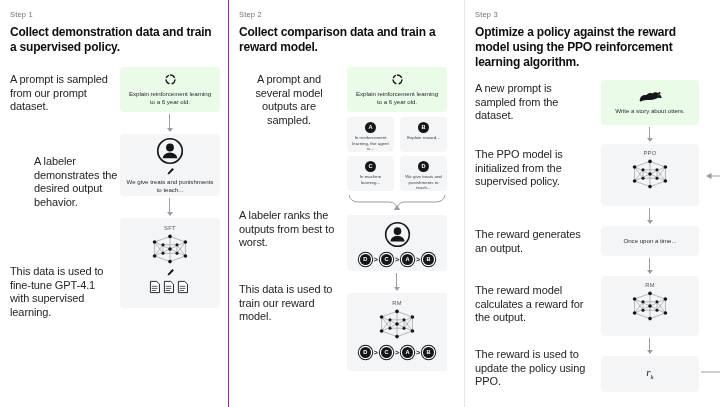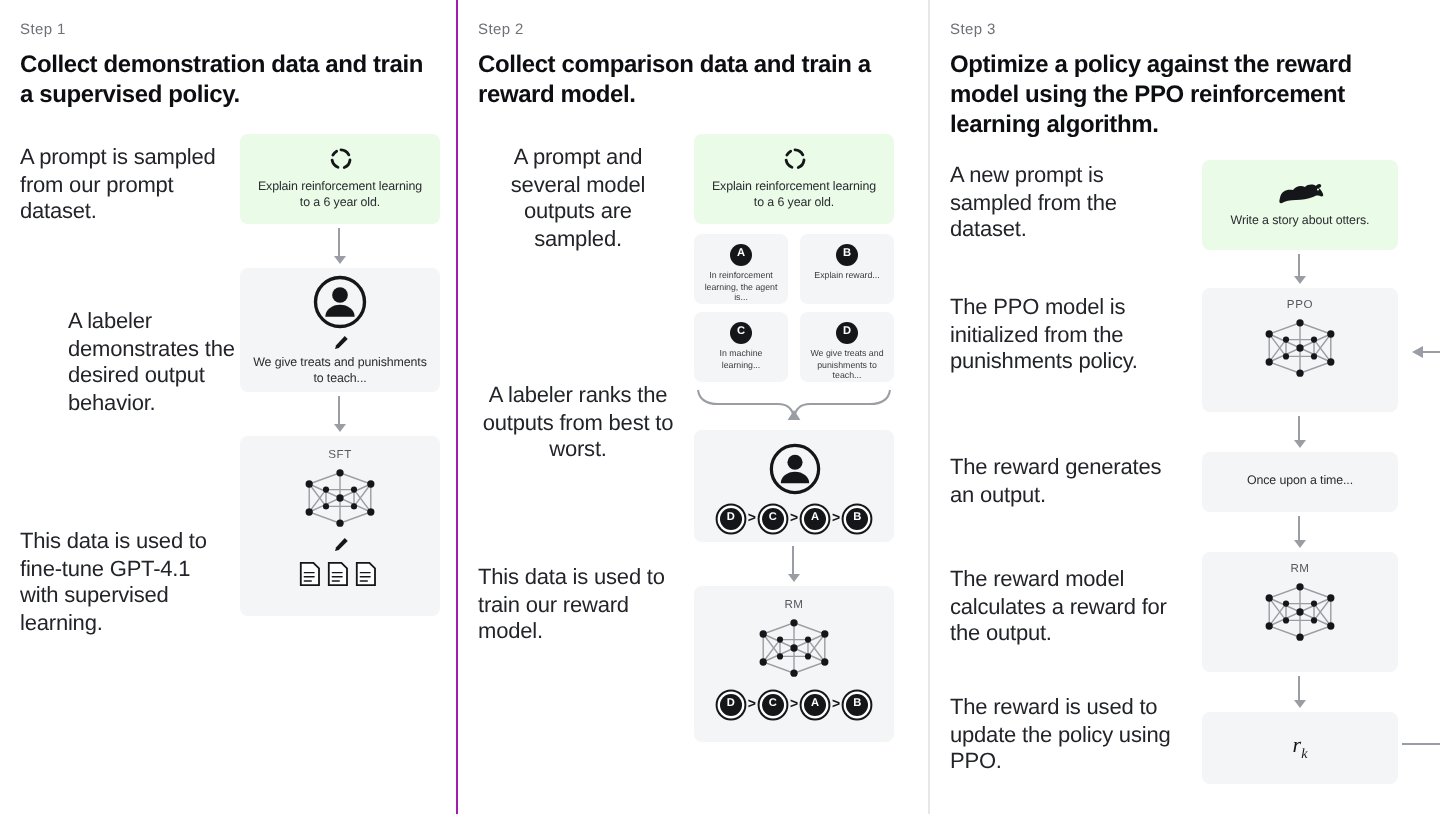--- a/index.html
+++ b/index.html
@@ -276,21 +276,21 @@
       </div>
     </div>
   </div>
 
   <div class="column col2">
     <div class="step-label">Step 2</div>
     <div class="step-title">Collect comparison data and train a reward model.</div>
 
     <div class="flowarea">
       <div class="caption" style="top:8px;text-align:center;">A prompt and several model outputs are sampled.</div>
-      <div class="caption" style="top:127px;text-align:center;">A labeler ranks the outputs from best to worst.</div>
+      <div class="caption" style="top:144px;">A labeler ranks the outputs from best to worst.</div>
       <div class="caption" style="top:218px;">This data is used to train our reward model.</div>
 
       <div class="node green" style="left:110px; top:2px; width:100px; height:45px;">
         <span class="iconwrap">
           <svg width="13" height="13" viewBox="0 0 24 24">
             <g fill="none" stroke="#15161a" stroke-width="2.6" stroke-linecap="round">
               <path d="M12 3.6 A8.4 8.4 0 0 1 19.2 8.2"></path>
               <path d="M20.3 12.9 A8.4 8.4 0 0 1 15 19.8"></path>
               <path d="M9.2 19.6 A8.4 8.4 0 0 1 3.8 13"></path>
               <path d="M4.5 8.4 A8.4 8.4 0 0 1 8 4.8"></path>
@@ -385,21 +385,21 @@
       </div>
     </div>
   </div>
 
   <div class="column col3">
     <div class="step-label">Step 3</div>
     <div class="step-title">Optimize a policy against the reward model using the PPO reinforcement learning algorithm.</div>
 
     <div class="flowarea">
       <div class="caption" style="top:2px;">A new prompt is sampled from the dataset.</div>
-      <div class="caption" style="top:68px;">The PPO model is initialized from the punishments policy.</div>
+      <div class="caption" style="top:68px;">The PPO model is initialized from the supervised policy.</div>
       <div class="caption" style="top:148px;">The reward generates an output.</div>
       <div class="caption" style="top:268px;">The reward is used to update the policy using PPO.</div>
       <div class="caption" style="top:204px;">The reward model calculates a reward for the output.</div>
 
       <div class="node green" style="left:128px; top:0px; width:98px; height:45px;">
         <span class="iconwrap">
           <svg width="26" height="13" viewBox="0 0 52 26">
             <path d="M6 18 C7 11 13 9 19 10 C22 6 27 5 31 7 C34 4 39 4 42 6 C46 8 48 11 49 14
                      C50 16 48 17 46 16 C43 15 41 16 39 17 C34 19 28 20 22 20
                      C16 20 11 21 8 23 C5 24 5 21 6 18 Z" fill="#15161a"></path>

